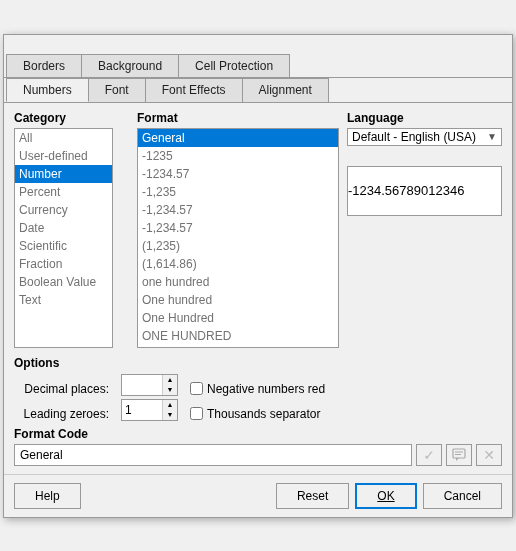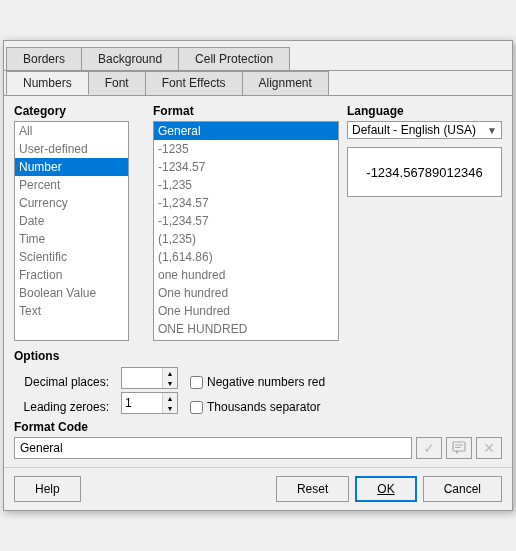--- a/index.html
+++ b/index.html
@@ -43,37 +43,37 @@
     .tab.active {
       background: #f0f0f0;
       border-bottom: 1px solid #f0f0f0;
       z-index: 2;
       font-weight: normal;
     }
     .tab:first-child.active {
       background: #f0f0f0;
     }
     .tab-row-top {
-      padding-top: 6px;
+      padding-top: 19px;
       padding-left: 2px;
     }
     .tab-row-bottom {
       padding-left: 2px;
     }
     .content-area {
       padding: 8px 10px;
       background: #f0f0f0;
     }
     .three-col {
       display: flex;
       gap: 8px;
       margin-bottom: 8px;
     }
     .col-category {
-      width: 115px;
+      width: 99px;
       flex-shrink: 0;
     }
     .col-format {
       flex: 1;
       margin-left: 16px;
     }
     .col-language {
       width: 155px;
       flex-shrink: 0;
     }
@@ -116,24 +116,24 @@
     .select-arrow {
       font-size: 10px;
       color: #555;
     }
     .preview-box {
       border: 1px solid #999;
       background: white;
       height: 50px;
       display: flex;
       align-items: center;
-      justify-content: center;
+      justify-content: flex-start;
       font-size: 13px;
       color: #000;
-      margin-top: 8px;
+      margin-top: 20px;
     }
     .options-section {
       margin-bottom: 6px;
     }
     .options-title {
       font-weight: bold;
       margin-bottom: 4px;
       font-size: 12px;
     }
     .options-row {
@@ -279,21 +279,20 @@
 
       <div class="col-category">
         <div class="col-header">Category</div>
         <div class="list-box">
           <div class="list-item">All</div>
           <div class="list-item">User-defined</div>
           <div class="list-item selected">Number</div>
           <div class="list-item">Percent</div>
           <div class="list-item">Currency</div>
           <div class="list-item">Date</div>
-          <div class="list-item">Time</div>
           <div class="list-item">Scientific</div>
           <div class="list-item">Fraction</div>
           <div class="list-item">Boolean Value</div>
           <div class="list-item">Text</div>
         </div>
       </div>
 
       <div class="col-format">
         <div class="col-header">Format</div>
         <div class="list-box">

